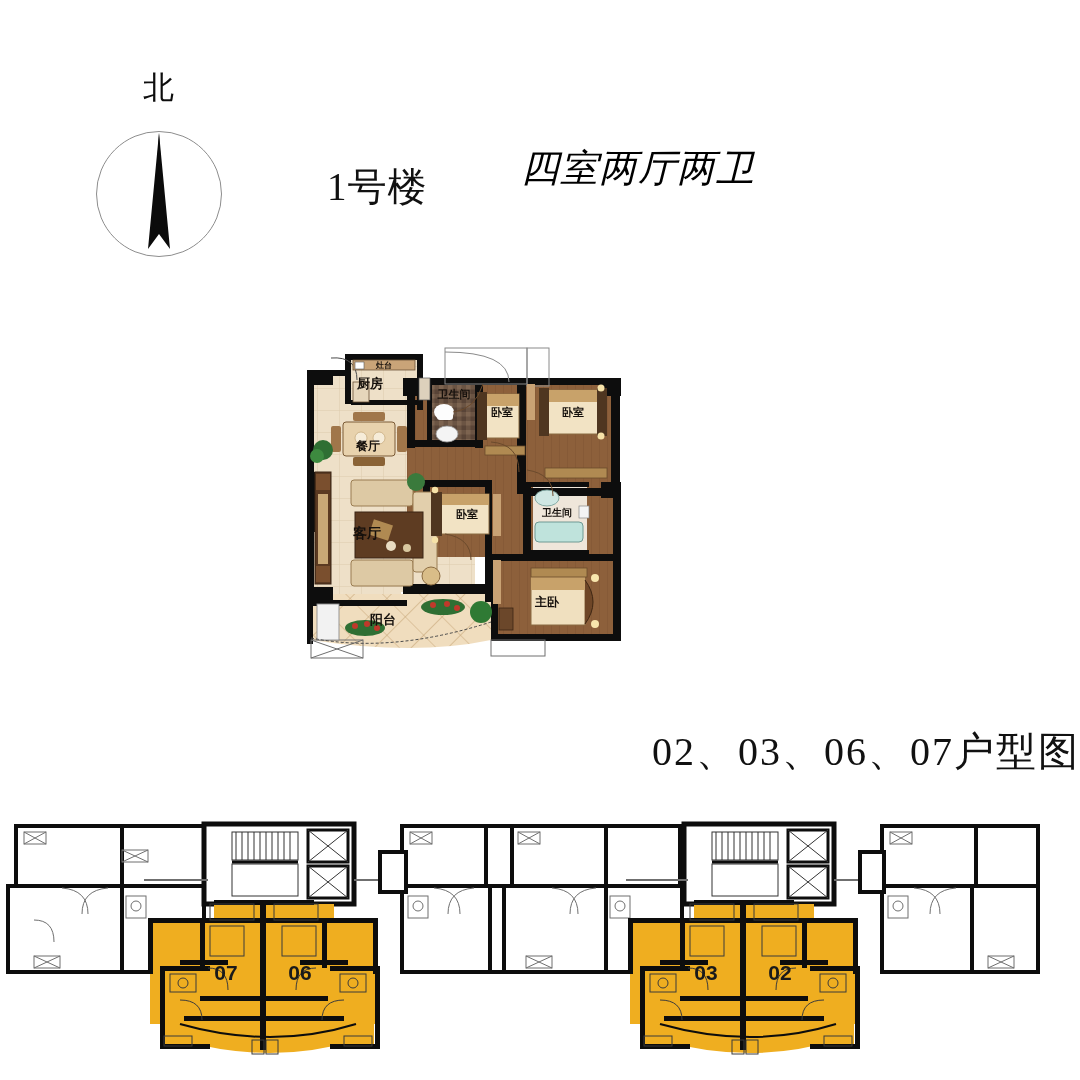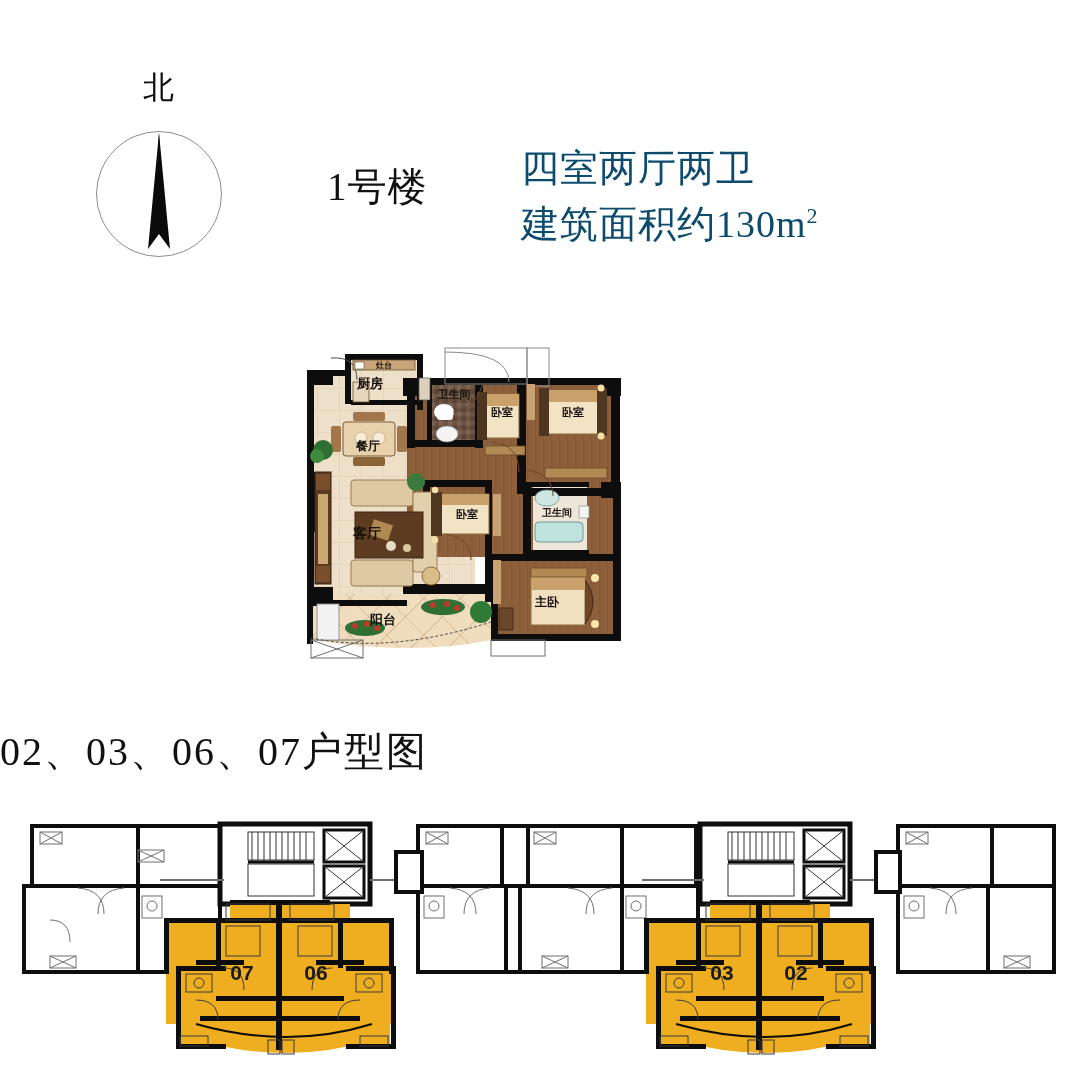--- a/index.html
+++ b/index.html
@@ -13,33 +13,33 @@
   #compass{position:absolute;left:96px;top:131px;width:126px;height:126px;}
   #compass .ring{position:absolute;inset:0;border:1px solid #8d8d8d;border-radius:50%;}
   #compass svg{position:absolute;left:0;top:0;}
   #north-label{position:absolute;left:143px;top:72px;font-size:31px;line-height:1;
                font-family:"Liberation Serif","DejaVu Serif",serif;color:#0d0d0d;}
 
   #building-name{position:absolute;left:327px;top:152px;font-size:39px;letter-spacing:1px;
                  color:#111;white-space:nowrap;margin-top:8px;}
 
   #spec-block{position:absolute;left:521px;top:140px;width:420px;}
-  #spec-block .line{font-size:38px;line-height:56px;color:#0c4a6e;white-space:nowrap;letter-spacing:1px;}
+  #spec-block .line{font-size:38px;line-height:56px;color:#000000;white-space:nowrap;letter-spacing:1px;font-style:italic;}
   #spec-block .sup{font-size:22px;vertical-align:super;line-height:0;}
 
   
   #plan-wrap{position:absolute;left:295px;top:322px;width:370px;height:350px;}
   #plan-wrap svg{display:block;}
 
   
-  #section-title{position:absolute;left:0;top:724px;width:1080px;text-align:left;
+  #section-title{position:absolute;left:0;top:724px;width:1080px;text-align:right;
                  font-size:40px;letter-spacing:2px;color:#111;}
 
   
-  #plate-wrap{position:absolute;left:20px;top:808px;width:1044px;height:256px;}
+  #plate-wrap{position:absolute;left:4px;top:808px;width:1044px;height:256px;}
   #plate-wrap svg{display:block;}
 
   .uno{font-family:"Liberation Sans","DejaVu Sans",sans-serif;font-size:21px;
        fill:#1a1a1a;font-weight:600;}
   .rlab{font-family:"DejaVu Sans",sans-serif;font-weight:700;fill:#15100c;}
 </style>
 </head>
 <body>
 
 <div id="header">
@@ -51,23 +51,20 @@
     <svg width="126" height="126" viewBox="0 0 126 126" aria-hidden="true">
       <polygon points="63,2 52,118 63,103 74,118" fill="#0b0b0b"></polygon>
       <polygon points="63,2 57,100 63,92 69,100" fill="#0b0b0b"></polygon>
     </svg>
   </div>
 
   <div id="building-name">1号楼</div>
 
   <div id="spec-block">
     <div class="line">四室两厅两卫</div>
-    <div class="line">
-      <span>建筑面积约130</span><span>m</span><span class="sup">2</span>
-    </div>
   </div>
 </div>
 
 <div id="plan-wrap">
 <svg width="370" height="350" viewBox="0 0 370 350" aria-hidden="true">
   <defs>
     <pattern id="tileBeige" width="22" height="22" patternUnits="userSpaceOnUse">
       <rect width="22" height="22" fill="#eee0c8"></rect>
       <path d="M0 0H22M0 0V22" stroke="#ddcbad" stroke-width="1"></path>
     </pattern>

